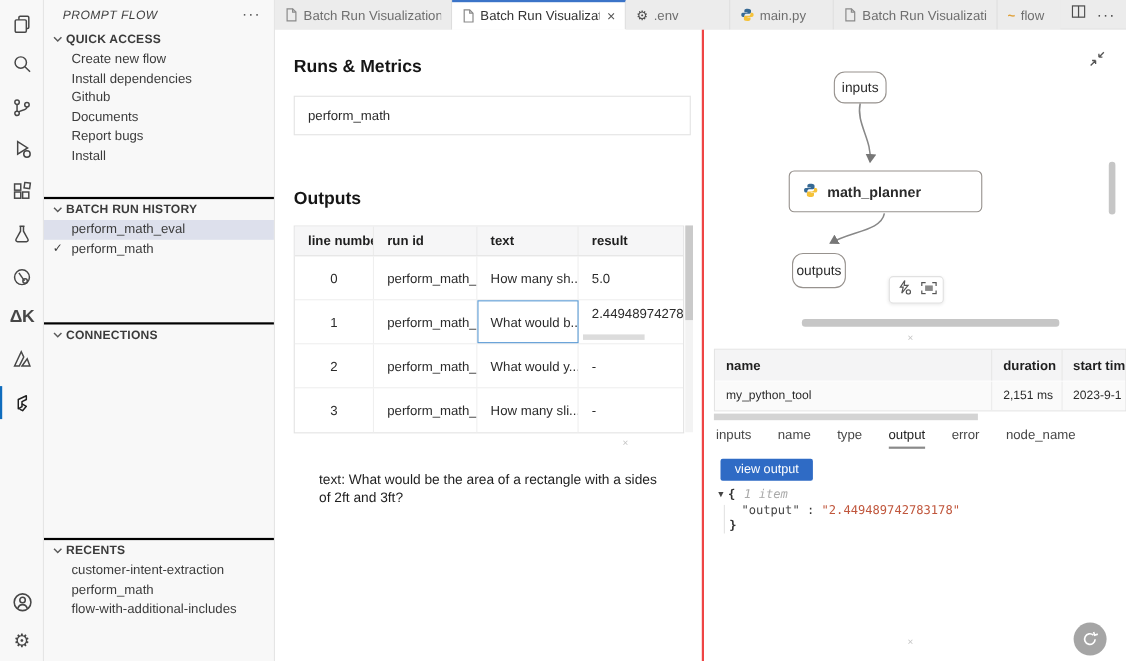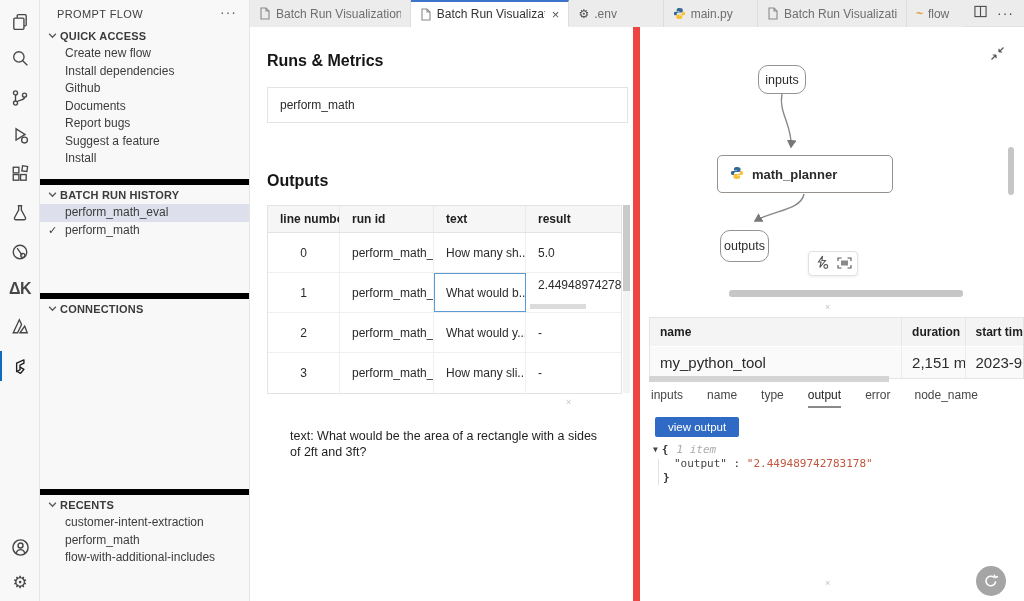--- a/index.html
+++ b/index.html
@@ -10,24 +10,24 @@
   
   .activitybar { position:absolute; left:0; top:0; width:40px; height:601px; background:#f8f8f8; border-right:1px solid #e5e5e5; }
   .ab-icon { position:absolute; left:8px; width:24px; height:24px; display:flex; align-items:center; justify-content:center; color:#474747; }
   .ab-icon svg { stroke:#474747; fill:none; stroke-width:1.2; }
   .ab-icon.active svg { stroke:#1e1e1e; }
   .ab-active-bar { position:absolute; left:0; width:2px; height:30px; background:#0f6cbd; }
   .ab-text { font-size:16px; font-weight:700; color:#474747; letter-spacing:-0.5px; }
 
   
   .sidebar { position:absolute; left:40px; top:0; width:210px; height:601px; background:#f8f8f8; border-right:1px solid #e5e5e5; }
-  .sb-title { position:absolute; left:17px; top:8px; font-size:11px; color:#3f3f3f; letter-spacing:0.4px; }
+  .sb-title { position:absolute; left:17px; top:8px; font-size:11px; color:#3f3f3f; letter-spacing:0.4px;font-style:italic; }
   .sb-more { position:absolute; right:12px; top:4px; font-size:14px; color:#5a5a5a; letter-spacing:1px; cursor:pointer; }
   .sb-section { position:absolute; left:0; width:100%; }
-  .sb-sec-divider { border-top:6px solid #000000; }
+  .sb-sec-divider { border-top:2px solid #000000; }
   .sb-sec-header { display:flex; align-items:center; height:19px; padding-left:4px; cursor:pointer; }
   .sb-sec-header .chev { width:16px; display:flex; justify-content:center; }
   .sb-sec-label { font-size:11px; font-weight:700; color:#3b3b3b; letter-spacing:0.2px; }
   .sb-item { position:relative; height:17.5px; line-height:17.5px; font-size:12px; color:#3c3c3c; padding-left:25px; cursor:pointer; white-space:nowrap; }
   .sb-item.selected { background:#dde0ec; }
   .sb-item .check { position:absolute; left:8px; font-size:11px; color:#3c3c3c; }
 
   
   .tabbar { position:absolute; left:250px; top:0; width:774px; height:27px; background:#ececec; border-bottom:1px solid #e2e2e2; display:flex; }
   .tab { position:relative; height:27px; display:flex; align-items:center; gap:5px; padding:0 9px; background:#ececec; border-right:1px solid #ddd; font-size:12px; color:#6e6e6e; cursor:pointer; overflow:hidden; }
@@ -36,21 +36,21 @@
   .tab .tclose { margin-left:2px; font-size:13px; color:#555; cursor:pointer; }
   .tab-icon { flex:none; display:flex; }
   .file-glyph svg { stroke:#8a8a8a; fill:none; stroke-width:1.1; }
   .gear-glyph { font-size:12px; color:#4d4d4d; line-height:1; }
   .flow-glyph { font-size:12px; font-weight:700; color:#e0a23c; line-height:1; }
   .tab-actions { display:flex; align-items:center; gap:10px; padding:0 10px; margin-left:auto; color:#4d4d4d; }
   .split-icon svg { stroke:#4d4d4d; fill:none; stroke-width:1.2; }
   .more-dots { font-size:14px; letter-spacing:1px; color:#4d4d4d; cursor:pointer; }
 
   
-  .middle { position:absolute; left:250px; top:27px; width:390px; height:574px; background:#fff; border-right:7px solid #ef4444; }
+  .middle { position:absolute; left:250px; top:27px; width:390px; height:574px; background:#fff; border-right:2px solid #ef4444; }
   .h-title { position:absolute; left:17px; font-size:16px; font-weight:700; color:#161616; }
   .vtable { position:absolute; border:1px solid #e3e3e3; background:#fff; }
   .vt-header { display:flex; background:#f6f6f7; border-bottom:1px solid #e3e3e3; }
   .vt-hcell { font-size:12px; font-weight:700; color:#1f1f1f; padding:6px 0 6px 12px; border-right:1px solid #ebebeb; overflow:hidden; white-space:nowrap; }
   .vt-hcell:last-child { border-right:none; }
   .vt-row { display:flex; border-bottom:1px solid #efefef; }
   .vt-row:last-child { border-bottom:none; }
   .vt-cell { font-size:12px; color:#2b2b2b; padding-left:12px; display:flex; align-items:center; border-right:1px solid #efefef; overflow:hidden; white-space:nowrap; position:relative; }
   .vt-cell:last-child { border-right:none; }
   .vt-cell.center { justify-content:center; padding-left:0; }
@@ -69,21 +69,21 @@
   .edges { position:absolute; left:0; top:0; pointer-events:none; }
   .collapse-btn { position:absolute; cursor:pointer; }
   .graph-toolbar { position:absolute; width:50px; height:25px; background:#fff; border:1px solid #e1e1e1; border-radius:4px; box-shadow:0 1px 3px rgba(0,0,0,0.08); display:flex; align-items:center; justify-content:center; gap:8px; }
   .graph-hscroll { position:absolute; height:7px; background:#c6c6c6; border-radius:3px; }
   .right-vscroll { position:absolute; width:6px; background:#c6c6c6; border-radius:3px; }
 
   .ntable { position:absolute; left:8px; top:290px; width:375px; border:1px solid #e4e4e4; overflow:hidden; }
   .nt-header { display:flex; background:#f4f4f5; border-bottom:1px solid #fff; }
   .nt-hcell { font-size:12px; font-weight:700; color:#1f1f1f; padding:7px 8px 7px 10px; border-right:1px solid #e7e7e7; overflow:hidden; white-space:nowrap; }
   .nt-row { display:flex; background:#fafafa; }
-  .nt-cell { font-size:15px; color:#2b2b2b; padding:7px 8px 7px 10px; border-right:1px solid #ececec; overflow:hidden; white-space:nowrap; }
+  .nt-cell { font-size:11px; color:#2b2b2b; padding:7px 8px 7px 10px; border-right:1px solid #ececec; overflow:hidden; white-space:nowrap; }
   .ralign { text-align:right; }
   .nt-hscroll { position:absolute; left:8px; top:349px; width:240px; height:6px; background:#d4d4d4; }
 
   .detail-tabs { position:absolute; left:10px; top:361px; display:flex; gap:24px; }
   .dtab { font-size:12px; color:#474747; cursor:pointer; padding-bottom:4px; }
   .dtab.active { color:#222; border-bottom:2px solid #8a8a8a; }
   .view-details { position:absolute; left:14px; top:390px; background:#2f6bc5; color:#fff; font-size:11.5px; padding:4px 13px; border:none; border-radius:2px; cursor:pointer; font-family:"Liberation Sans", sans-serif; }
   .jsonv { position:absolute; left:12px; top:416px; font-family:"DejaVu Sans Mono", monospace; font-size:11px; line-height:14px; color:#333; }
   .jsonv .expander { display:inline-block; font-size:8px; color:#444; margin-right:4px; vertical-align:1px; cursor:pointer; }
   .jsonv .brace { font-weight:700; color:#333; }
@@ -187,21 +187,20 @@
               <polyline points="1,2.5 4,5.5 7,2.5" fill="none" stroke="#5a5a5a" stroke-width="1.2"></polyline>
             </svg>
           </span>
         <span class="sb-sec-label">QUICK ACCESS</span>
       </div>
       <div class="sb-item">Create new flow</div>
       <div class="sb-item">Install dependencies</div>
       <div class="sb-item">Github</div>
       <div class="sb-item">Documents</div>
       <div class="sb-item">Report bugs</div>
-      <div class="sb-item">Suggest a feature</div>
       <div class="sb-item">Install</div>
     </div>
 
     <div class="sb-section sb-sec-divider" style="top:179px">
       <div class="sb-sec-header">
         <span class="chev">
             <svg width="9" height="9" viewBox="0 0 8 8">
               <polyline points="1,2.5 4,5.5 7,2.5" fill="none" stroke="#5a5a5a" stroke-width="1.2"></polyline>
             </svg>
           </span>

